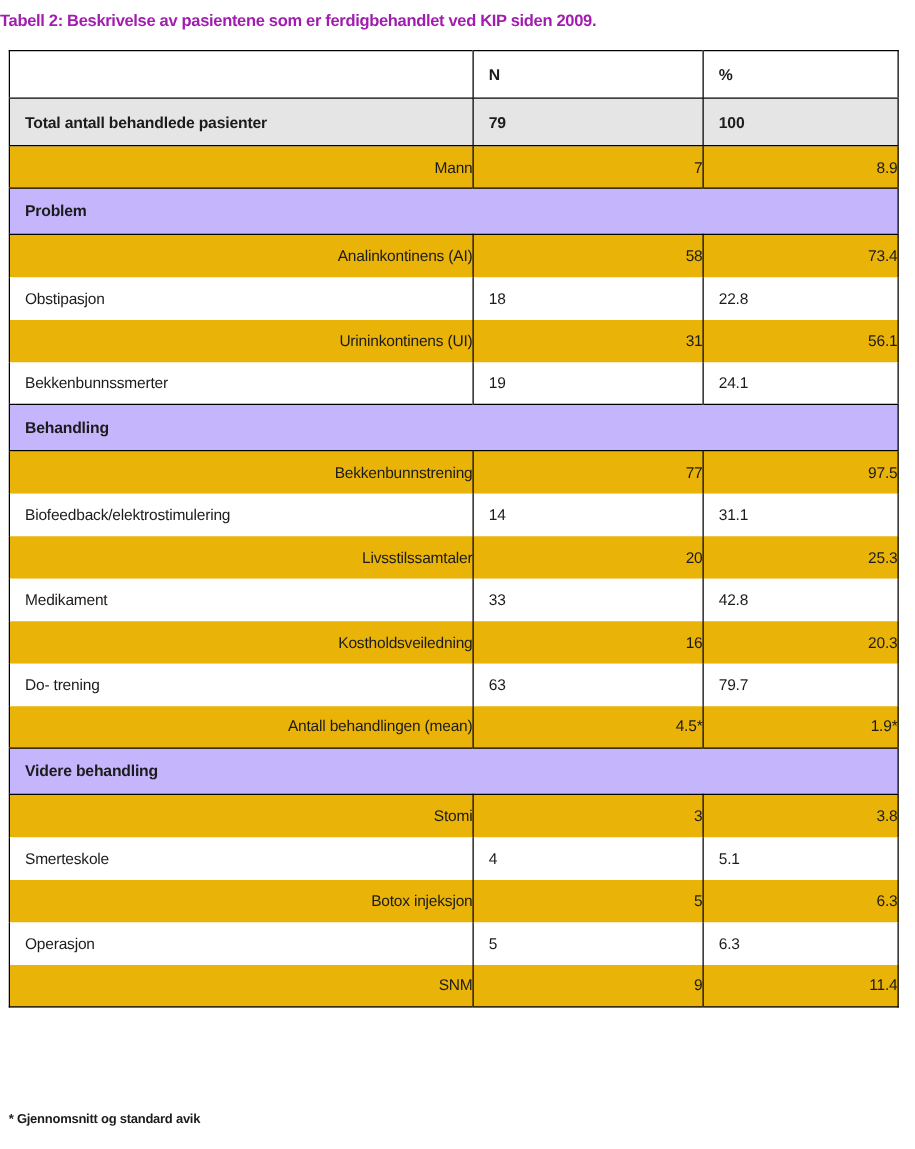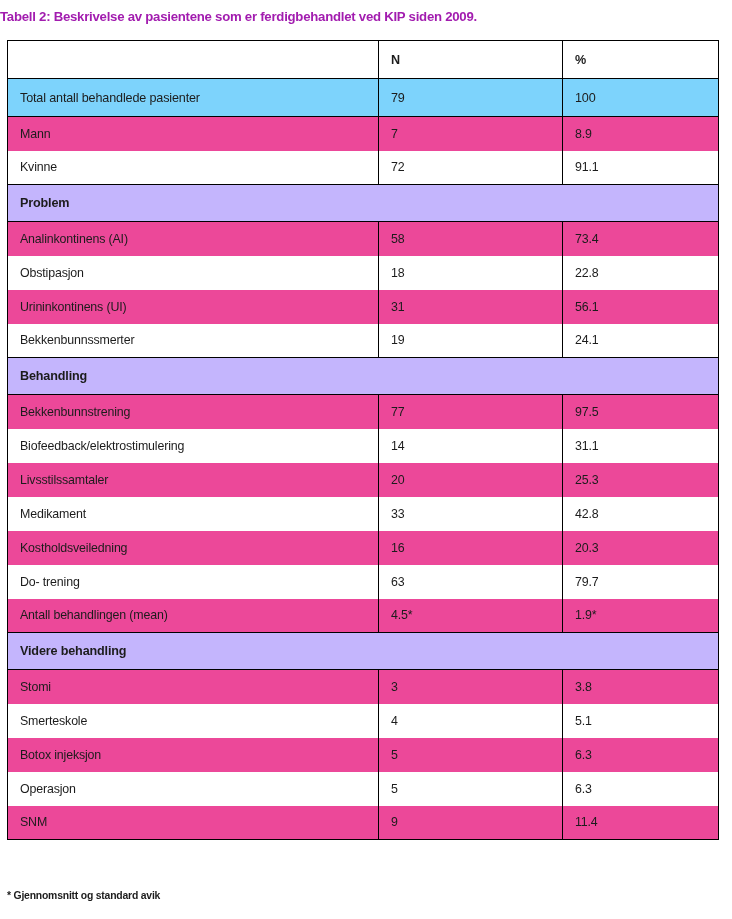--- a/index.html
+++ b/index.html
@@ -74,39 +74,40 @@
 
   tr.header-row th {
     height: 38px;
     font-weight: bold;
     font-size: 12.6px;
     background: #ffffff;
     border-bottom: 1.6px solid #000000;
   }
   tr.total-row td {
     height: 38px;
-    font-weight: normal;
+    font-weight: bold;
     font-size: 12.6px;
-    background: #7dd3fc;
+    background: #e5e5e5;
     border-bottom: 1.6px solid #000000;
   }
   tr.section-row td {
     height: 37px;
     font-weight: bold;
     font-size: 12.6px;
     background: #c4b5fd;
     border-bottom: 1.6px solid #000000;
     border-top: 1.6px solid #000000;
     padding-left: 12px;
   }
   tr.data-row td {
     height: 34px;
   }
   tr.data-row.shaded td {
-    background: #ec4899;
+    background: #eab308;
+    text-align: right;
   }
   tr.data-row.plain td {
     background: #ffffff;
   }
   tr.data-row.last-in-group td {
     border-bottom: none;
   }
   .footnote {
     position: absolute;
     left: 7px;
@@ -144,25 +145,20 @@
           <td class="cell-n">79</td>
           <td class="cell-pct">100</td>
         </tr>
       </tbody>
       <tbody id="rows-body">
           <tr class="data-row shaded">
             <td class="cell-label">Mann</td>
             <td class="cell-n">7</td>
             <td class="cell-pct">8.9</td>
           </tr>
-          <tr class="data-row plain last-in-group">
-            <td class="cell-label">Kvinne</td>
-            <td class="cell-n">72</td>
-            <td class="cell-pct">91.1</td>
-          </tr>
           <tr class="section-row">
             <td colspan="3">Problem</td>
           </tr>
           <tr class="data-row shaded">
             <td class="cell-label">Analinkontinens (AI)</td>
             <td class="cell-n">58</td>
             <td class="cell-pct">73.4</td>
           </tr>
           <tr class="data-row plain">
             <td class="cell-label">Obstipasjon</td>

